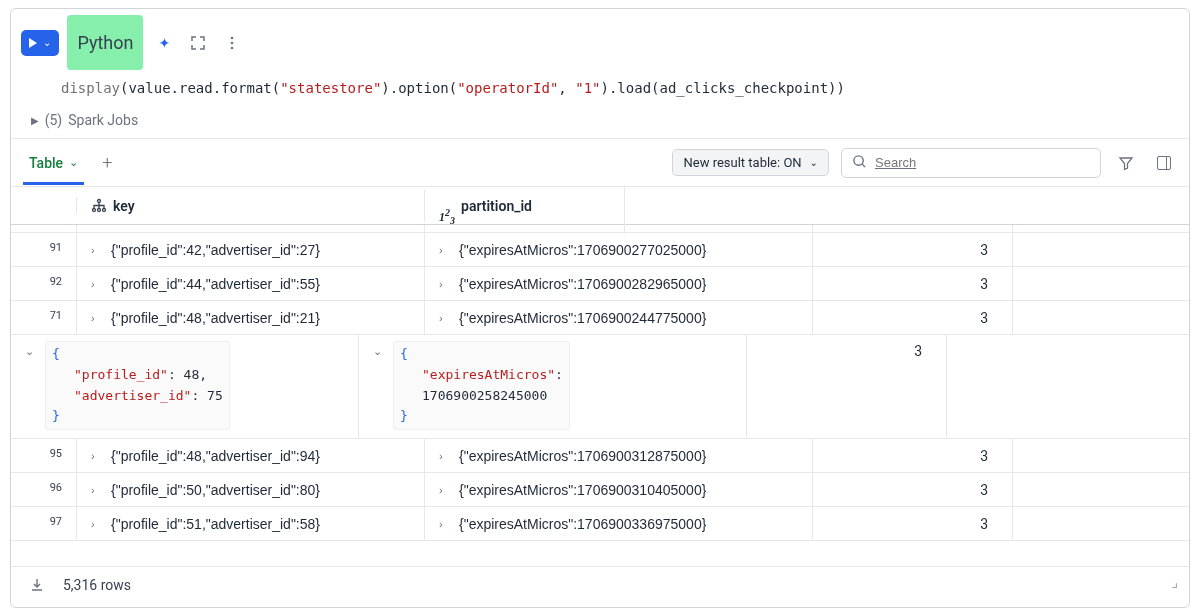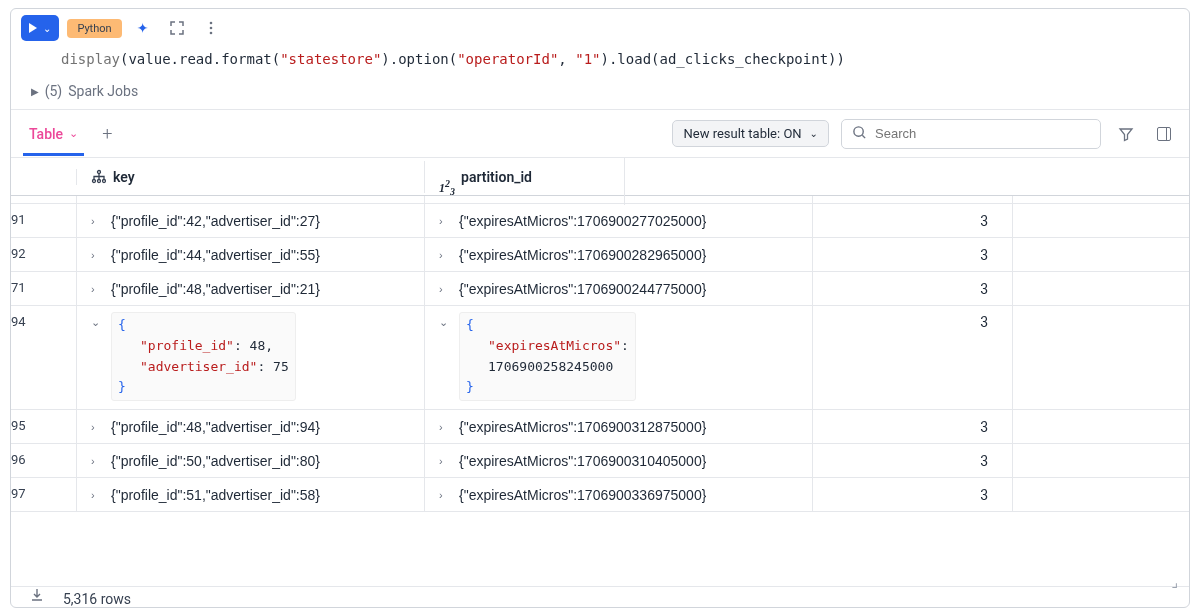--- a/index.html
+++ b/index.html
@@ -3,57 +3,57 @@
 <meta charset="utf-8">
 <style>
 * { box-sizing: border-box; margin: 0; padding: 0; }
 body { font-family: -apple-system, BlinkMacSystemFont, "Segoe UI", Roboto, sans-serif; font-size: 13px; color: #1f2937; background: #fff; width: 1200px; height: 616px; overflow: hidden; padding: 8px 10px; }
 .cell-wrap { border: 1px solid #d1d5db; border-radius: 6px; height: 600px; display: flex; flex-direction: column; overflow: hidden; }
 .cell-header { display: flex; align-items: center; padding: 6px 10px; gap: 8px; }
 .run-btn { background: #2563eb; color: #fff; border-radius: 5px; padding: 5px 8px; display: flex; align-items: center; gap: 6px; cursor: pointer; height: 26px; }
 .run-btn .play { width: 0; height: 0; border-left: 8px solid #fff; border-top: 5px solid transparent; border-bottom: 5px solid transparent; }
 .run-btn .chev { font-size: 10px; }
 .cell-title { flex: 1; text-align: center; color: #4b5563; font-size: 14px; }
-.lang-badge { background: #fdba74; color: #374151; border-radius: 4px; padding: 3px 10px; font-size: 11px; }
+.lang-badge { background: #86efac; color: #374151; border-radius: 4px; padding: 17px 10px; font-size: 18px; }
 .icon-btn { width: 26px; height: 26px; display: flex; align-items: center; justify-content: center; color: #6b7280; cursor: pointer; border-radius: 4px; }
 .sparkle { color: #2563eb; font-size: 14px; }
 .code-line { font-family: ui-monospace, Menlo, Consolas, monospace; font-size: 14px; padding: 4px 30px 10px 50px; color: #1f2937; white-space: nowrap; }
 .code-line .fn { color: #737373; }
 .code-line .str { color: #b91c1c; }
 .spark-jobs { padding: 6px 20px 10px 20px; color: #6b7280; font-size: 14px; display: flex; align-items: center; gap: 6px; }
 .spark-jobs .tri { font-size: 10px; color: #6b7280; }
 .result-panel { border-top: 1px solid #e5e7eb; flex: 1; display: flex; flex-direction: column; overflow: hidden; }
 .tab-bar { display: flex; align-items: center; padding: 0 12px; height: 48px; gap: 12px; border-bottom: 1px solid #e5e7eb; }
-.tab-active { color: #ec4899; font-weight: 500; border-bottom: 3px solid #2563eb; padding: 14px 6px 11px 6px; display: flex; align-items: center; gap: 6px; font-size: 14px; }
+.tab-active { color: #15803d; font-weight: 500; border-bottom: 3px solid #2563eb; padding: 14px 6px 11px 6px; display: flex; align-items: center; gap: 6px; font-size: 14px; }
 .add-tab { color: #6b7280; font-size: 18px; font-weight: 300; cursor: pointer; padding: 0 6px; }
 .result-toggle { margin-left: auto; background: #f3f4f6; border: 1px solid #d1d5db; border-radius: 5px; padding: 5px 10px; font-size: 13px; display: flex; align-items: center; gap: 8px; cursor: pointer; }
 .search-box { display: flex; align-items: center; border: 1px solid #d1d5db; border-radius: 5px; padding: 5px 10px; width: 260px; gap: 8px; }
-.search-box input { border: none; outline: none; font-size: 13px; flex: 1; color: #6b7280; background: transparent; }
+.search-box input { border: none; outline: none; font-size: 13px; flex: 1; color: #6b7280; background: transparent; text-decoration: underline; }
 .search-box .mag { color: #6b7280; }
 .panel-icon { width: 14px; height: 14px; border: 1.5px solid #6b7280; border-radius: 2px; position: relative; }
 .panel-icon::after { content: ""; position: absolute; right: 3px; top: 0; bottom: 0; width: 1.5px; background: #6b7280; }
 .table-area { flex: 1; overflow: hidden; }
 .head-row { display: flex; border-bottom: 1px solid #d1d5db; height: 38px; align-items: center; font-weight: 600; font-size: 14px; }
-.col-idx { width: 66px; flex-shrink: 0; border-right: 1px solid #e5e7eb; padding: 8px 14px 8px 0; font-size: 13px; color: #374151; }
+.col-idx { width: 66px; flex-shrink: 0; border-right: 1px solid #e5e7eb; text-align: right; padding: 8px 14px 8px 0; font-size: 11px; color: #374151; }
 .col-key { width: 348px; flex-shrink: 0; border-right: 1px solid #e5e7eb; padding: 8px 14px; display: flex; align-items: center; gap: 6px; }
 .col-val { width: 388px; flex-shrink: 0; border-right: 1px solid #e5e7eb; padding: 8px 14px; display: flex; align-items: center; gap: 6px; }
 .col-part { width: 200px; flex-shrink: 0; border-right: 1px solid #e5e7eb; padding: 8px 14px; display: flex; align-items: center; gap: 6px; }
 .head-row .col-part { justify-content: flex-start; }
 .partial-row { height: 8px; border-bottom: 1px solid #e5e7eb; display: flex; }
 .data-row { display: flex; border-bottom: 1px solid #e5e7eb; min-height: 34px; font-size: 14px; }
 .data-row .col-part { justify-content: flex-end; padding-right: 24px; }
 .cell-content { display: flex; align-items: flex-start; gap: 8px; font-family: -apple-system, sans-serif; }
 .expand-chev { color: #6b7280; font-size: 11px; width: 12px; flex-shrink: 0; padding-top: 2px; cursor: pointer; }
 .json-collapsed { white-space: nowrap; overflow: hidden; text-overflow: ellipsis; }
 .json-expanded { font-family: ui-monospace, Menlo, Consolas, monospace; font-size: 13px; line-height: 1.6; background: #fafafa; border: 1px solid #eee; border-radius: 3px; padding: 2px 6px; margin-top: -2px; flex: 1; }
 .json-expanded .brace { color: #2563eb; }
 .json-expanded .jkey { color: #b91c1c; }
 .json-expanded .jnum { color: #1f2937; }
 .indent1 { padding-left: 22px; }
-.footer-row { display: flex; align-items: flex-end; padding: 0 18px; gap: 18px; font-size: 14px; color: #374151; border-top: 1px solid #e5e7eb; }
+.footer-row { display: flex; align-items: flex-start; padding: 10px 18px; gap: 18px; font-size: 14px; color: #374151; border-top: 1px solid #e5e7eb; }
 .dl-icon { font-size: 15px; color: #6b7280; cursor: pointer; }
 .bottom-corner { position: absolute; right: 22px; bottom: 26px; color: #9ca3af; font-size: 14px; }
 svg.struct-icon { width: 16px; height: 16px; stroke: #374151; stroke-width: 1.3; fill: none; }
 </style>
 </head>
 <body>
 
 <div class="cell-wrap">
 
   <div class="cell-header">
@@ -186,21 +186,20 @@
             </div>
             <div class="col-val">
               <div class="cell-content">
                 <span class="expand-chev">›</span>
                 <span class="json-collapsed">{"expiresAtMicros":1706900244775000}</span>
               </div>
             </div>
             <div class="col-part">3</div>
           </div>
           <div class="data-row">
-            <div class="col-idx">94</div>
             <div class="col-key" style="align-items: flex-start;">
               <div class="cell-content">
                 <span class="expand-chev">⌄</span>
                 <div class="json-expanded"><span class="brace">{</span><br><span class="indent1"><span class="jkey">"profile_id"</span>: <span class="jnum">48</span>,</span><br><span class="indent1"><span class="jkey">"advertiser_id"</span>: <span class="jnum">75</span></span><br><span class="brace">}</span></div>
               </div>
             </div>
             <div class="col-val" style="align-items: flex-start;">
               <div class="cell-content">
                 <span class="expand-chev">⌄</span>
                 <div class="json-expanded"><span class="brace">{</span><br><span class="indent1"><span class="jkey">"expiresAtMicros"</span>:</span><br><span class="indent1"><span class="jnum">1706900258245000</span></span><br><span class="brace">}</span></div>

